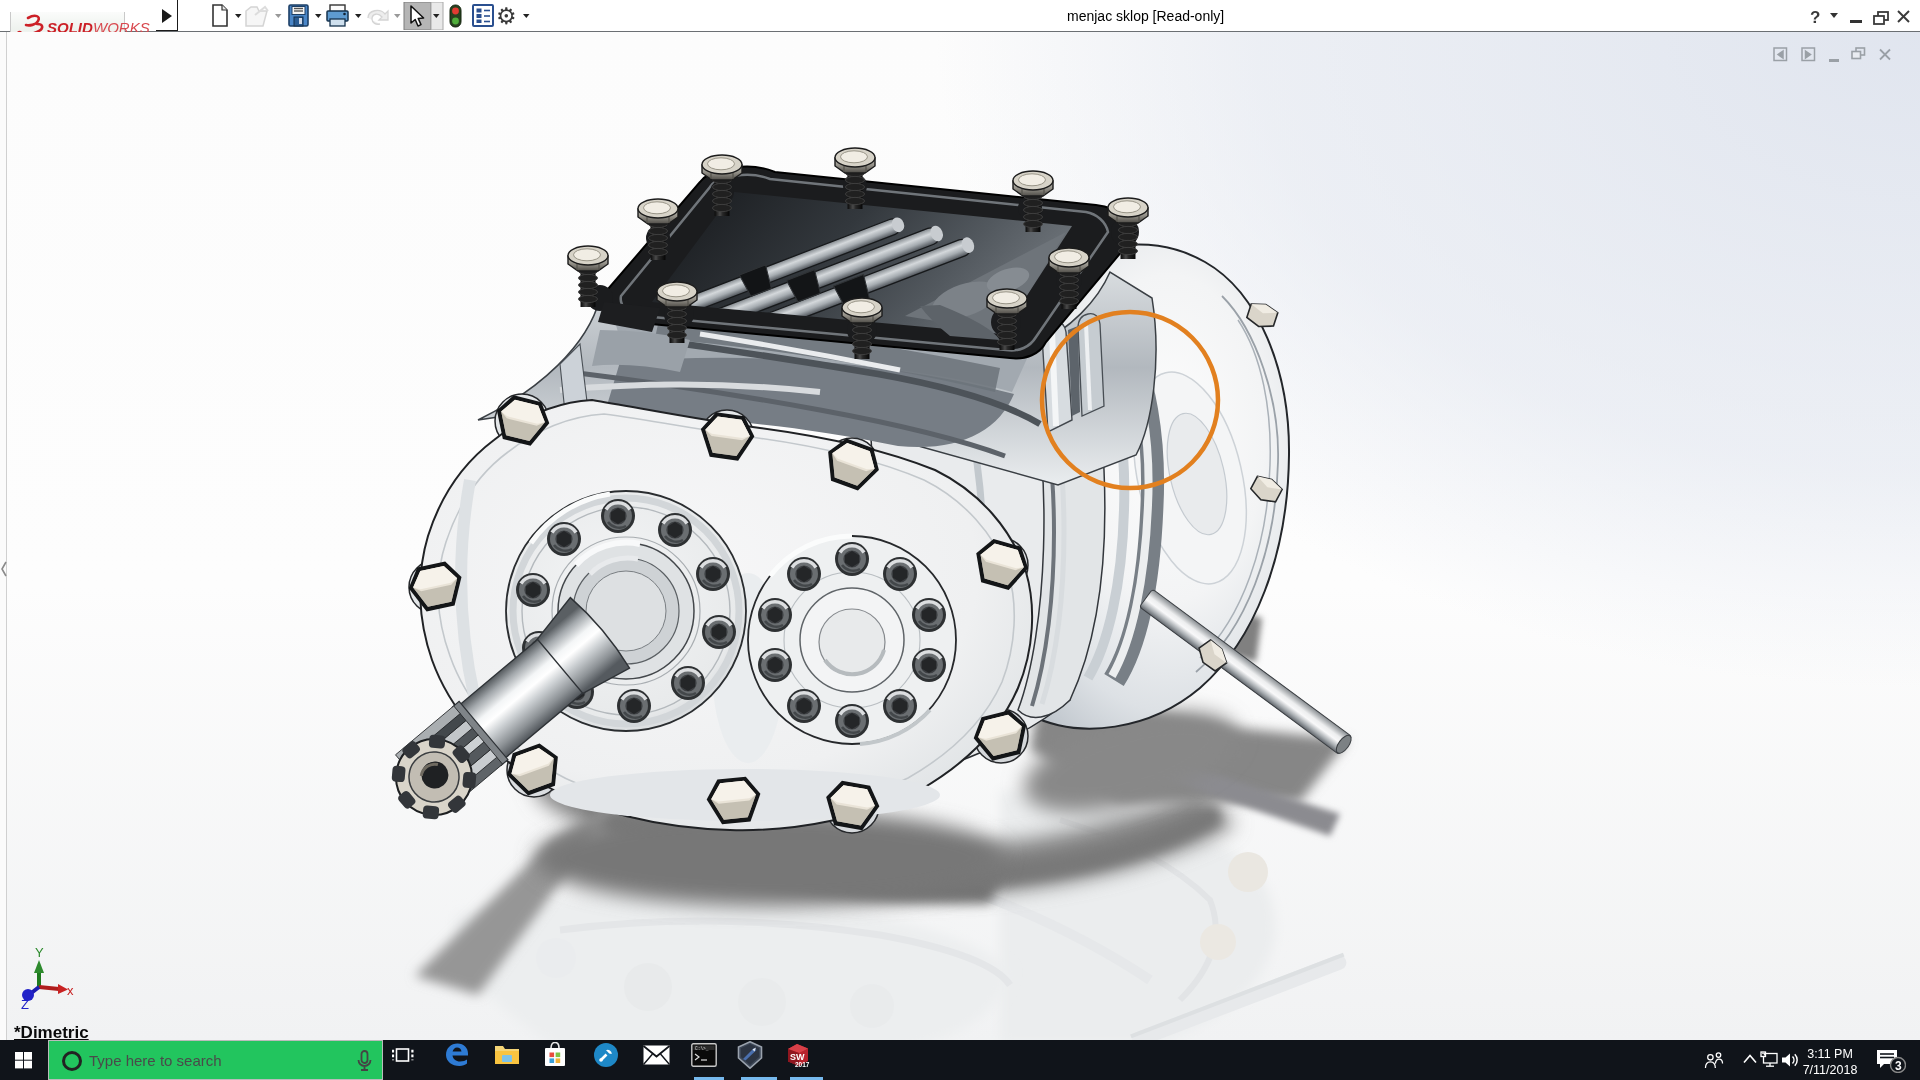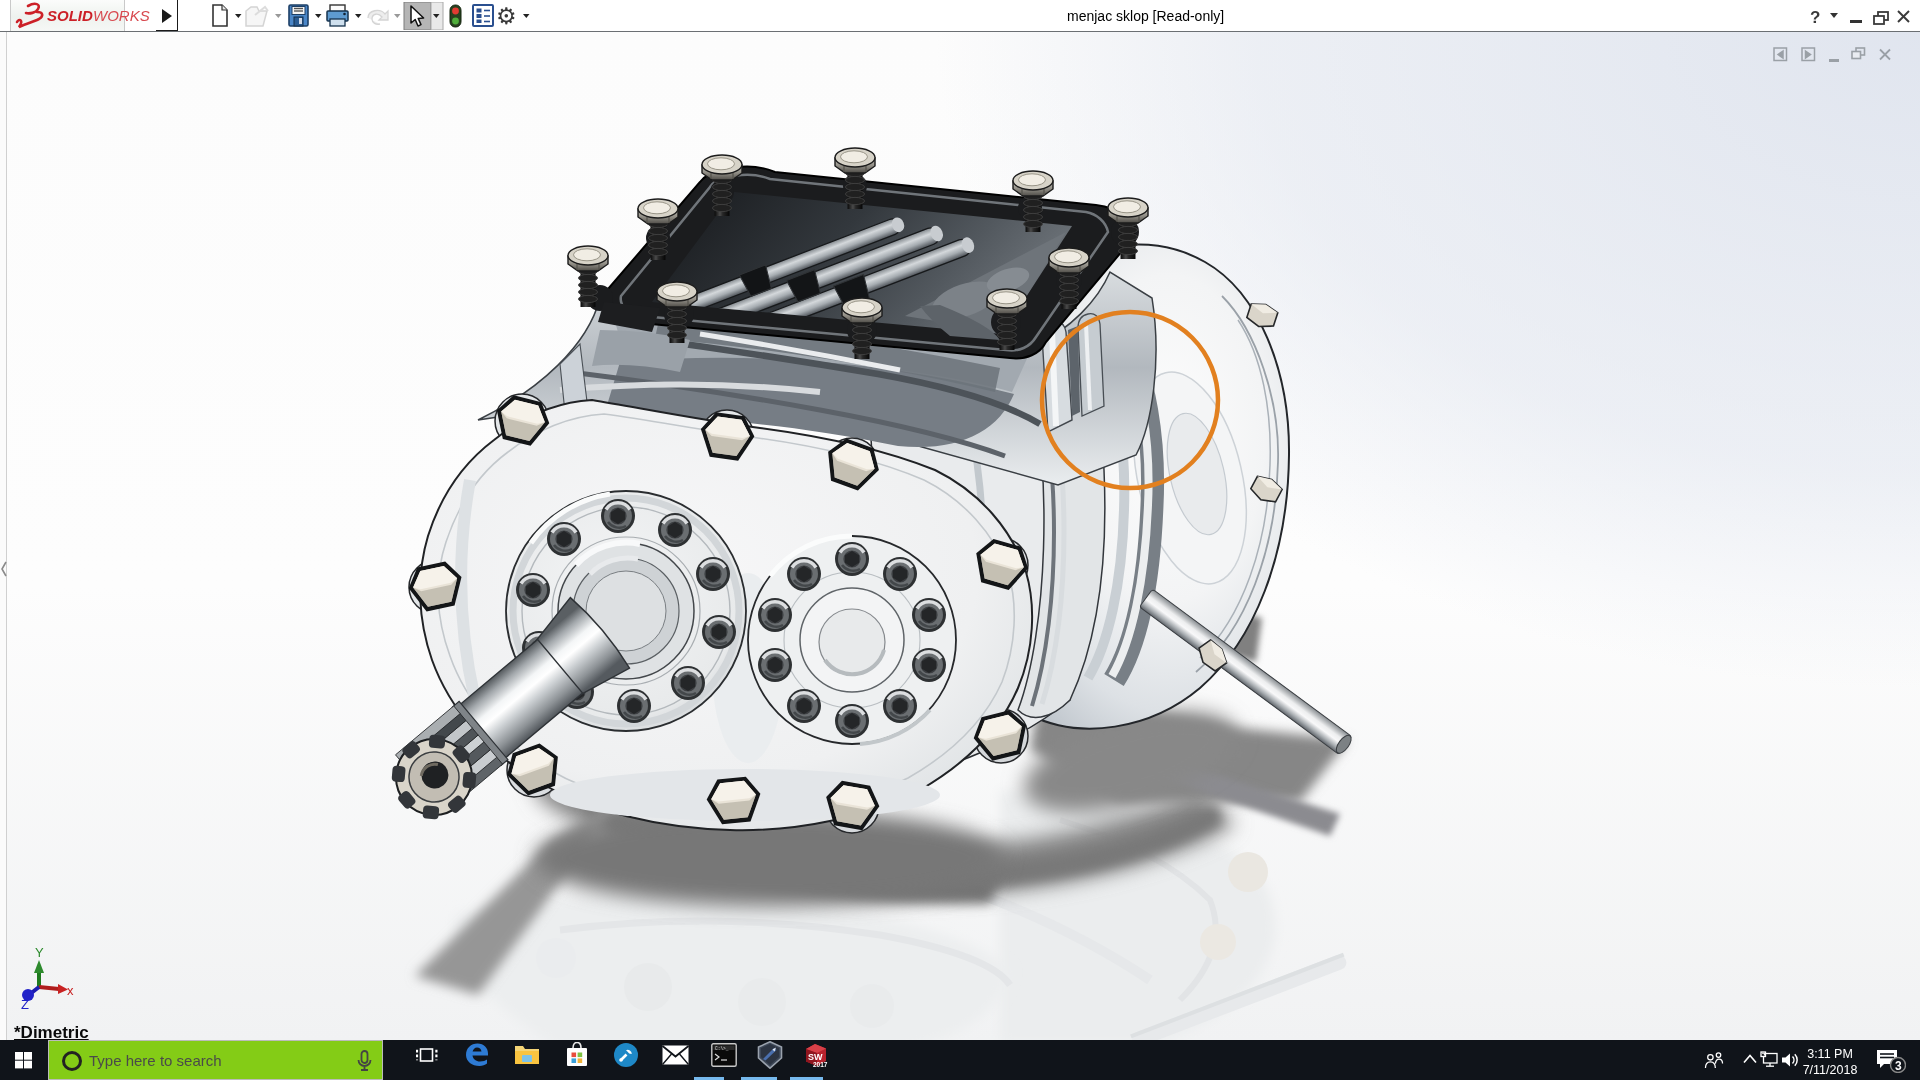--- a/index.html
+++ b/index.html
@@ -1,35 +1,35 @@
 <!DOCTYPE html>
 <html><head>
 <meta charset="utf-8">
 <style>
 html,body{margin:0;padding:0;width:1920px;height:1080px;overflow:hidden;background:#fff;
 font-family:"Liberation Sans", sans-serif;}
 *{box-sizing:border-box;}
 #titlebar{position:absolute;left:0;top:0;width:1920px;height:32px;background:#ffffff;border-bottom:1px solid #6b6f73;}
-#logo{position:absolute;left:10px;top:0;width:115px;height:31px;background:linear-gradient(180deg,#fbfcfb,#eef2ee 55%,#f6f8f6);border-left:1px solid #c9c9c9;border-right:1px solid #c9c9c9;}
+#logo{position:absolute;left:10px;top:12px;width:115px;height:31px;background:linear-gradient(180deg,#fbfcfb,#eef2ee 55%,#f6f8f6);border-left:1px solid #c9c9c9;border-right:1px solid #c9c9c9;}
 #flyout{position:absolute;left:156px;top:0;width:22px;height:31px;background:#fff;border-right:1px solid #1a1a1a;border-bottom:1px solid #1a1a1a;}
 #flyout svg{position:absolute;left:4px;top:8px;}
 #title{position:absolute;left:1067px;top:8px;font-size:14px;color:#000;}
 #winbtns{position:absolute;right:0;top:0;height:32px;}
 #toolbar{position:absolute;left:205px;top:2px;height:28px;}
 #viewport{position:absolute;left:0;top:32px;width:1920px;height:1008px;
 background:
  radial-gradient(ellipse 1200px 800px at 1920px 0px, rgba(223,228,238,0.95) 0%, rgba(223,228,238,0.55) 55%, rgba(223,228,238,0) 82%),
  linear-gradient(180deg,#fcfcfc 0%, #fdfdfd 55%, #f1f2f3 100%);}
 #docbtns{position:absolute;right:8px;top:8px;}
 #leftstrip{position:absolute;left:0;top:0;width:7px;height:1008px;background:#fbfbfb;border-right:1px solid #d0d0d0;}
 #dimetric{position:absolute;left:14px;top:991px;font-size:17px;font-weight:bold;color:#0a0a0a;letter-spacing:0px;text-decoration:underline;}
 #taskbar{position:absolute;left:0;top:1040px;width:1920px;height:40px;background:#10141a;}
-#searchbox{position:absolute;left:48px;top:0px;width:335px;height:40px;background:#84cc16;border:1px solid #bbb;text-align:right;}
+#searchbox{position:absolute;left:48px;top:0px;width:335px;height:40px;background:#22c55e;border:1px solid #bbb;text-align:right;}
 #searchbox .txt{position:absolute;left:40px;top:11px;font-size:15px;color:#4a4a4a;}
-.tb-ico{position:absolute;top:0;width:46px;height:29px;display:flex;align-items:center;justify-content:flex-end;}
+.tb-ico{position:absolute;top:0;width:46px;height:29px;display:flex;align-items:center;justify-content:flex-start;}
 .underline{position:absolute;top:37px;height:3px;background:#76b9ed;}
 #tray{position:absolute;right:0;top:0;height:40px;color:#fff;}
 </style>
 </head>
 <body>
 
 <div id="titlebar">
   <div id="logo">
     <svg width="145" height="31" viewBox="0 0 145 31">
       <g fill="none" stroke="#cc2027" stroke-width="3" stroke-linecap="round">

